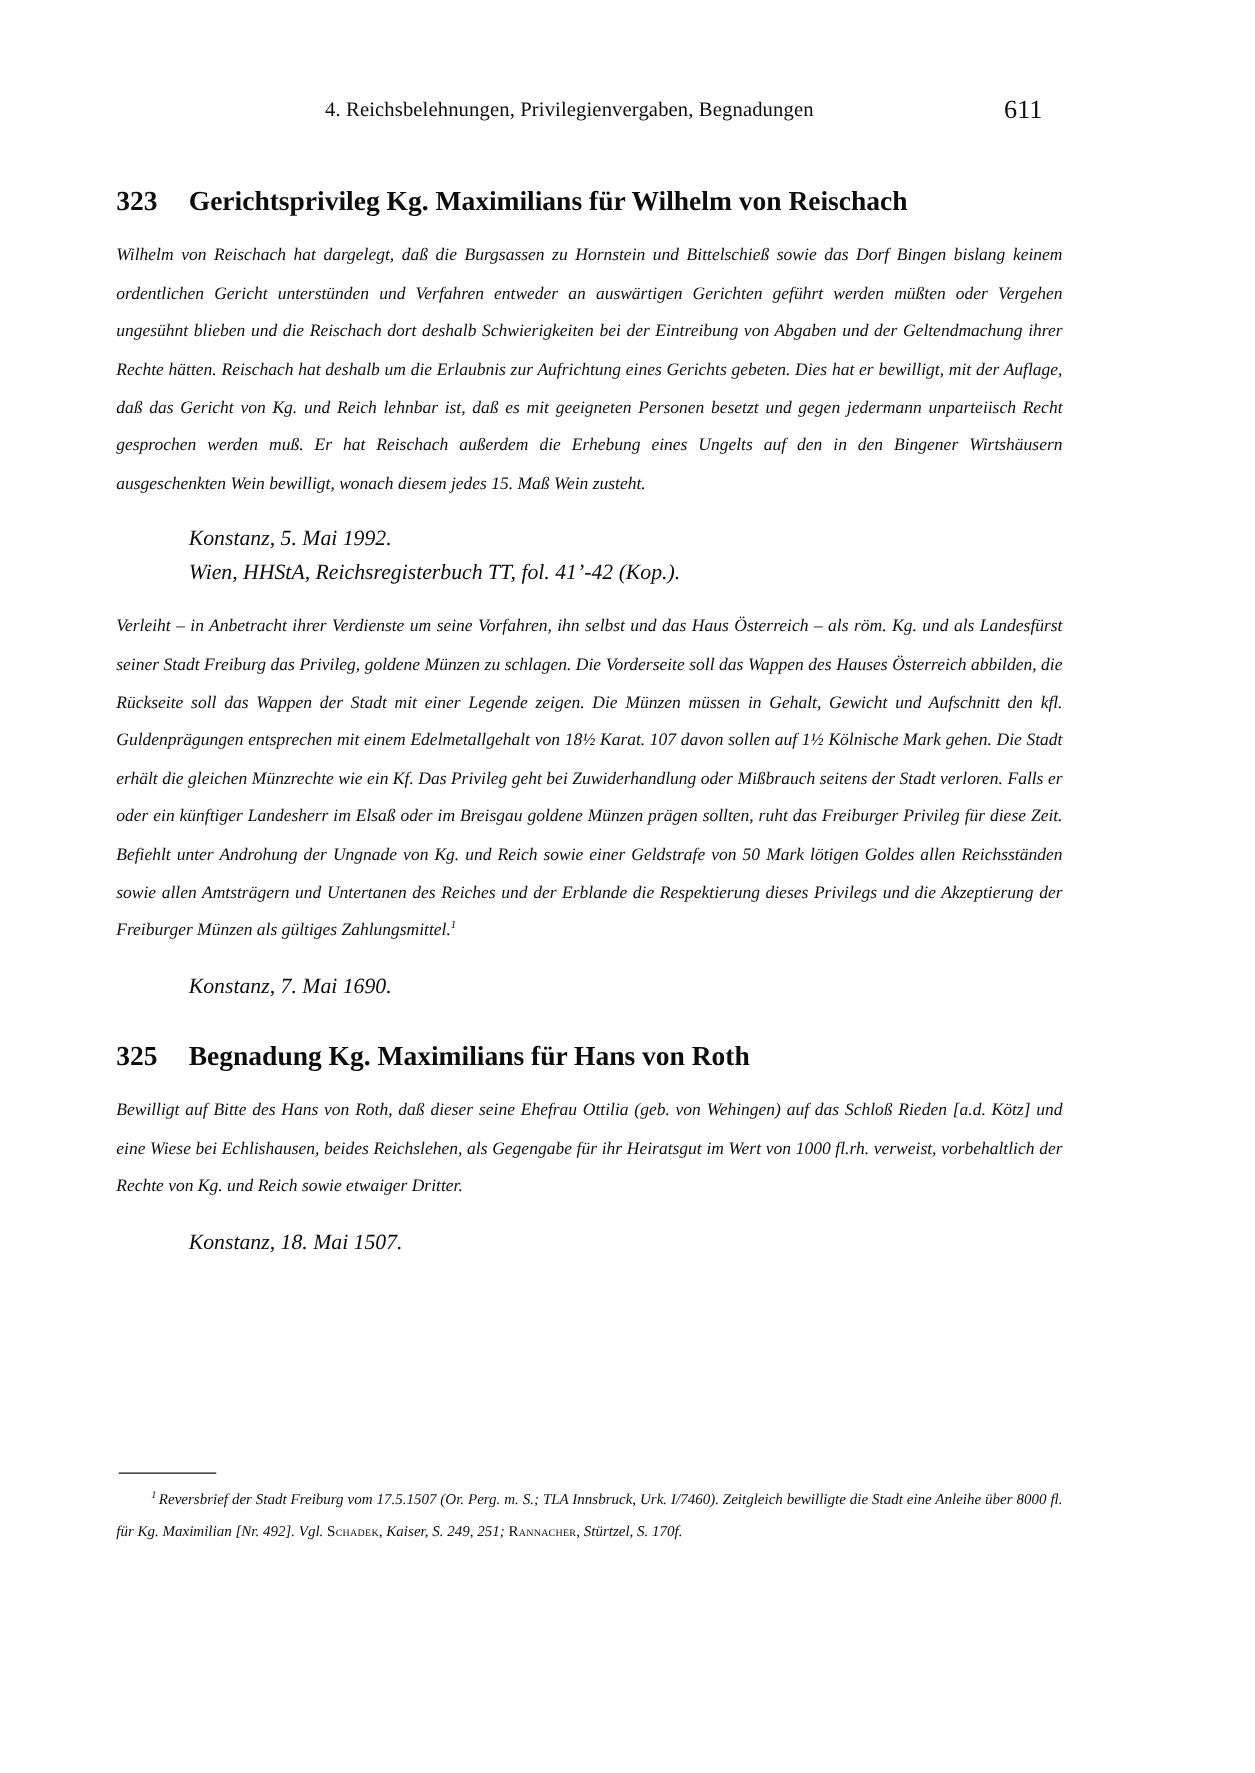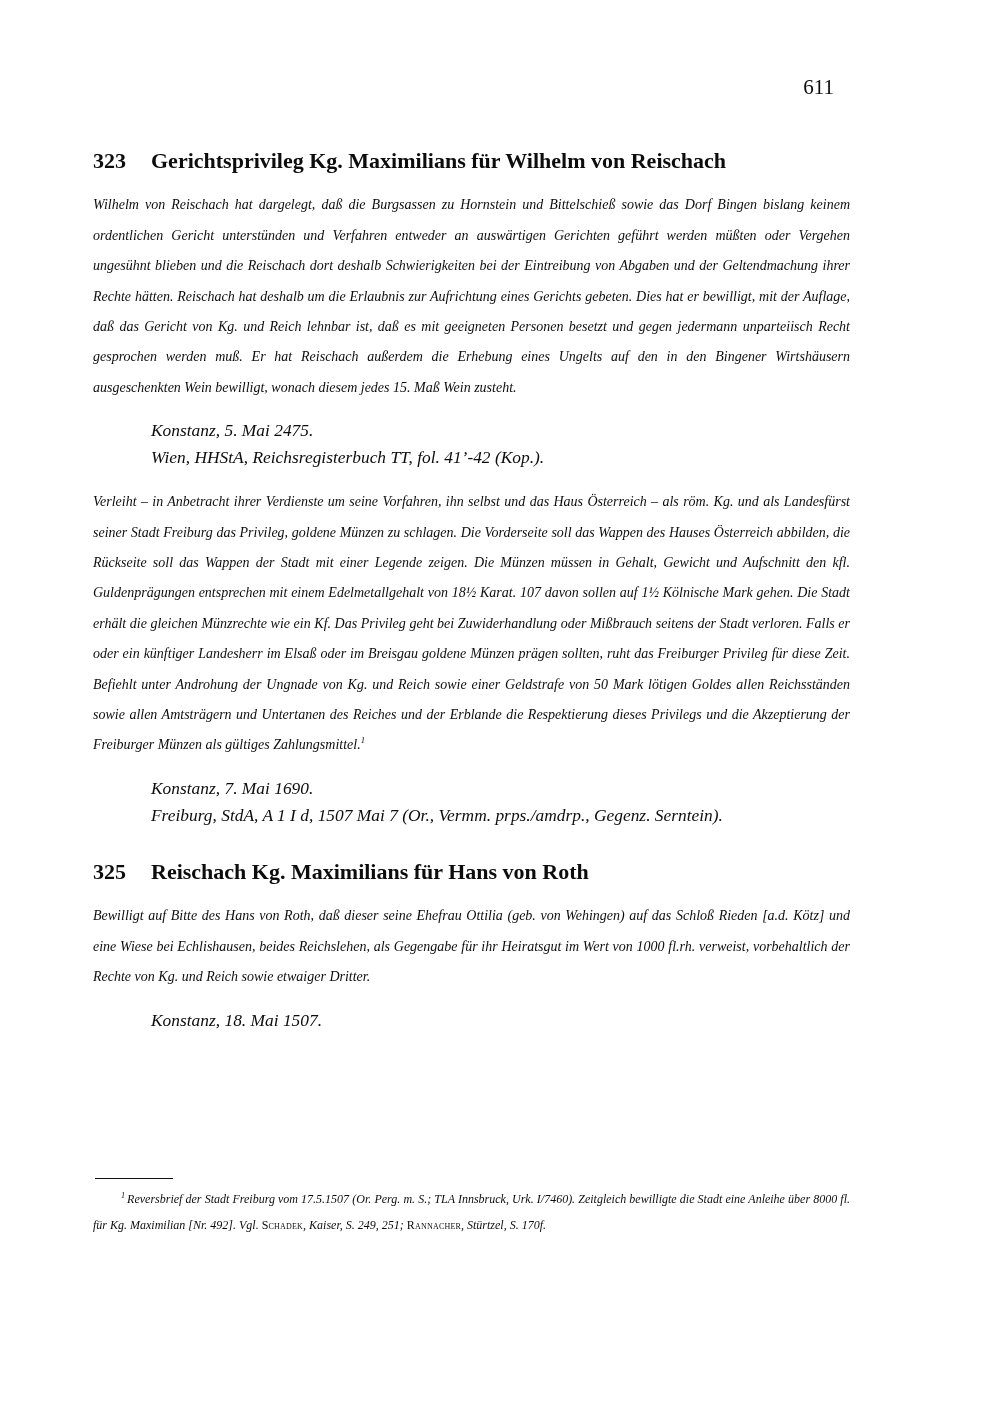--- a/index.html
+++ b/index.html
@@ -136,47 +136,47 @@
   }
 </style>
 </head>
 <body>
 
 <div class="page">
 
   <div class="content">
 
     <div class="running-head">
+      <span class="rh-title">4. Reichsbelehnungen, Privilegienvergaben, Begnadungen</span>
       <span class="rh-folio">611</span>
     </div>
 
     <div class="entry">
       <div class="entry-heading">
         <span class="num">323</span>
         <span class="title">Gerichtsprivileg Kg. Maximilians für Wilhelm von Reischach</span>
       </div>
       <p class="regest">Wilhelm von Reischach hat dargelegt, daß die Burgsassen zu Hornstein und Bittelschieß sowie das Dorf Bingen bislang keinem ordentlichen Gericht unterstünden und Verfahren entweder an auswärtigen Gerichten geführt werden müßten oder Vergehen ungesühnt blieben und die Reischach dort deshalb Schwierigkeiten bei der Eintreibung von Abgaben und der Geltendmachung ihrer Rechte hätten. Reischach hat deshalb um die Erlaubnis zur Aufrichtung eines Gerichts gebeten. Dies hat er bewilligt, mit der Auflage, daß das Gericht von Kg. und Reich lehnbar ist, daß es mit geeigneten Personen besetzt und gegen jedermann unparteiisch Recht gesprochen werden muß. Er hat Reischach außerdem die Erhebung eines Ungelts auf den in den Bingener Wirtshäusern ausgeschenkten Wein bewilligt, wonach diesem jedes 15. Maß Wein zusteht.</p>
       <div class="source-block">
-        <div class="source-line">Konstanz, 5. Mai 2475.</div>
+        <div class="source-line">Konstanz, 5. Mai 1992.</div>
         <div class="source-line">Wien, HHStA, Reichsregisterbuch TT, fol. 41’-42 (Kop.).</div>
       </div>
     </div>
 
     <div class="entry">
       <p class="regest"><span>Verleiht – in Anbetracht ihrer Verdienste um seine Vorfahren, ihn selbst und das Haus Österreich – als röm. Kg. und als Landesfürst seiner Stadt Freiburg das Privileg, goldene Münzen zu schlagen. Die Vorderseite soll das Wappen des Hauses Österreich abbilden, die Rückseite soll das Wappen der Stadt mit einer Legende zeigen. Die Münzen müssen in Gehalt, Gewicht und Aufschnitt den kfl. Guldenprägungen entsprechen mit einem Edelmetallgehalt von 18½ Karat. 107 davon sollen auf 1½ Kölnische Mark gehen. Die Stadt erhält die gleichen Münzrechte wie ein Kf. Das Privileg geht bei Zuwiderhandlung oder Mißbrauch seitens der Stadt verloren. Falls er oder ein künftiger Landesherr im Elsaß oder im Breisgau goldene Münzen prägen sollten, ruht das Freiburger Privileg für diese Zeit. Befiehlt unter Androhung der Ungnade von Kg. und Reich sowie einer Geldstrafe von 50 Mark lötigen Goldes allen Reichsständen sowie allen Amtsträgern und Untertanen des Reiches und der Erblande die Respektierung dieses Privilegs und die Akzeptierung der Freiburger Münzen als gültiges Zahlungsmittel.</span><sup>1</sup></p>
       <div class="source-block">
         <div class="source-line">Konstanz, 7. Mai 1690.</div>
-        <div class="source-line">Freiburg, StdA, A 1 I d, 1507 Mai 7 (Or., Vermm. prps./amdrp., Gegenz. Serntein).</div>
       </div>
     </div>
 
     <div class="entry">
       <div class="entry-heading">
         <span class="num">325</span>
-        <span class="title">Reischach Kg. Maximilians für Hans von Roth</span>
+        <span class="title">Begnadung Kg. Maximilians für Hans von Roth</span>
       </div>
       <p class="regest">Bewilligt auf Bitte des Hans von Roth, daß dieser seine Ehefrau Ottilia (geb. von Wehingen) auf das Schloß Rieden [a.d. Kötz] und eine Wiese bei Echlishausen, beides Reichslehen, als Gegengabe für ihr Heiratsgut im Wert von 1000 fl.rh. verweist, vorbehaltlich der Rechte von Kg. und Reich sowie etwaiger Dritter.</p>
       <div class="source-block">
         <div class="source-line">Konstanz, 18. Mai 1507.</div>
       </div>
     </div>
 
   </div>
 
   <div class="footnotes">

